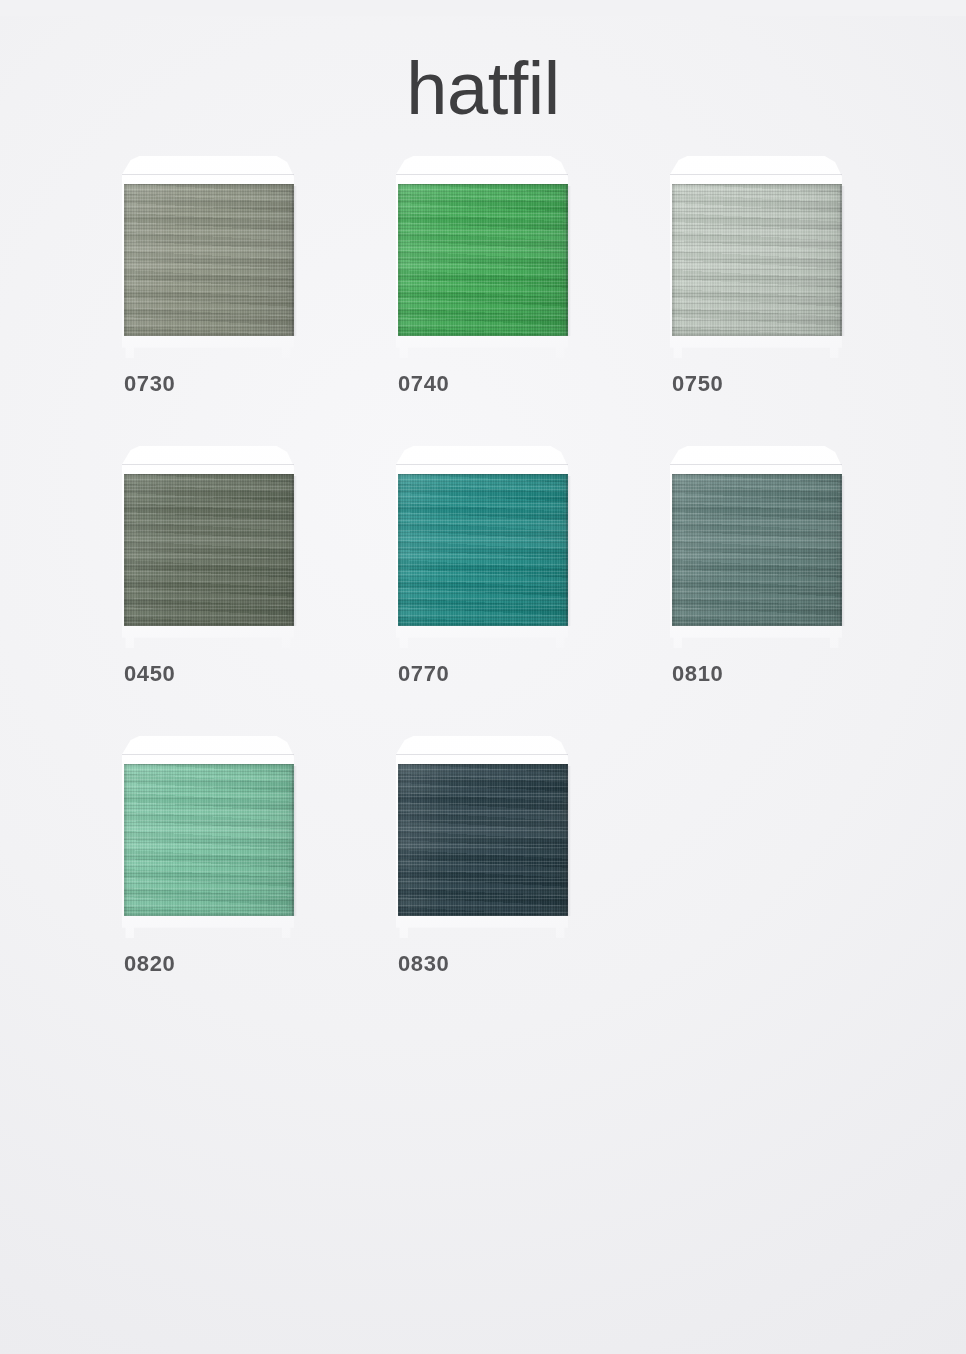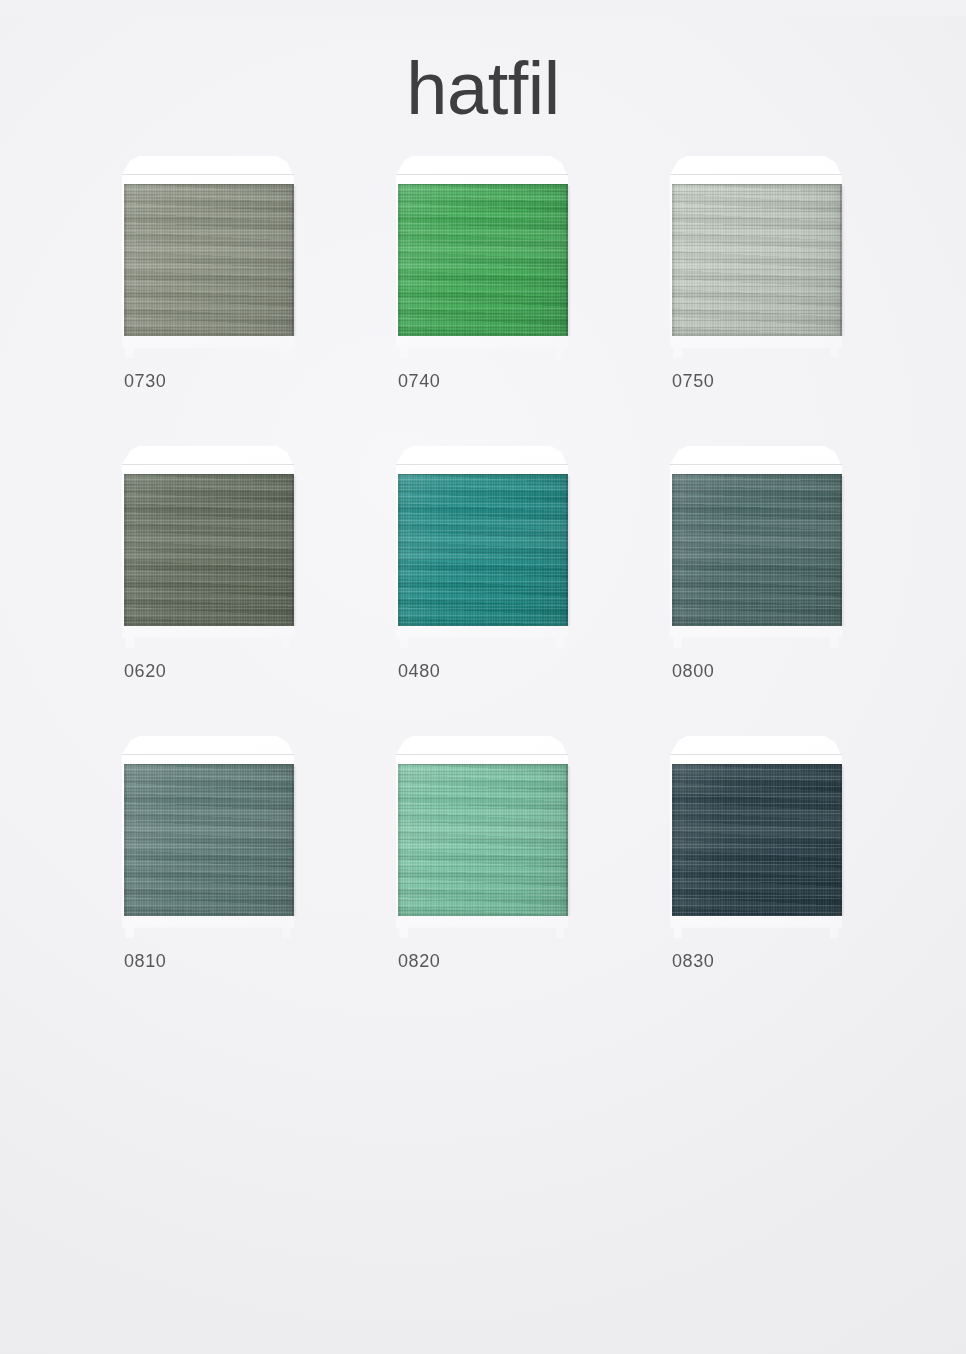--- a/index.html
+++ b/index.html
@@ -157,22 +157,22 @@
     width: 5px;
     height: 150px;
     background: linear-gradient(90deg, rgba(70,70,80,0.22), rgba(70,70,80,0));
     pointer-events: none;
   }
 
   .label {
     position: absolute;
     left: 16px;
     top: 215px;
-    font-size: 18px;
-    font-weight: 400;
+    font-size: 22px;
+    font-weight: 700;
     letter-spacing: 0.6px;
     color: #57575a;
     white-space: nowrap;
   }
 </style>
 </head>
 <body>
 
 <div class="page">
 
@@ -198,35 +198,28 @@
         <div class="card-fold"></div>
         <div class="thread" style="--c: #bfc9bf;"></div>
         <div class="thread-edge-shadow"></div>
         <div class="label">0750</div>
       </div>
       <div class="swatch-cell">
         <div class="card"></div>
         <div class="card-fold"></div>
         <div class="thread" style="--c: #646f5e;"></div>
         <div class="thread-edge-shadow"></div>
-        <div class="label">0620</div>
+        <div class="label">0450</div>
       </div>
       <div class="swatch-cell">
         <div class="card"></div>
         <div class="card-fold"></div>
         <div class="thread" style="--c: #1b8a85;"></div>
         <div class="thread-edge-shadow"></div>
-        <div class="label">0480</div>
-      </div>
-      <div class="swatch-cell">
-        <div class="card"></div>
-        <div class="card-fold"></div>
-        <div class="thread" style="--c: #4a6a68;"></div>
-        <div class="thread-edge-shadow"></div>
-        <div class="label">0800</div>
+        <div class="label">0770</div>
       </div>
       <div class="swatch-cell">
         <div class="card"></div>
         <div class="card-fold"></div>
         <div class="thread" style="--c: #5d7c78;"></div>
         <div class="thread-edge-shadow"></div>
         <div class="label">0810</div>
       </div>
       <div class="swatch-cell">
         <div class="card"></div>

